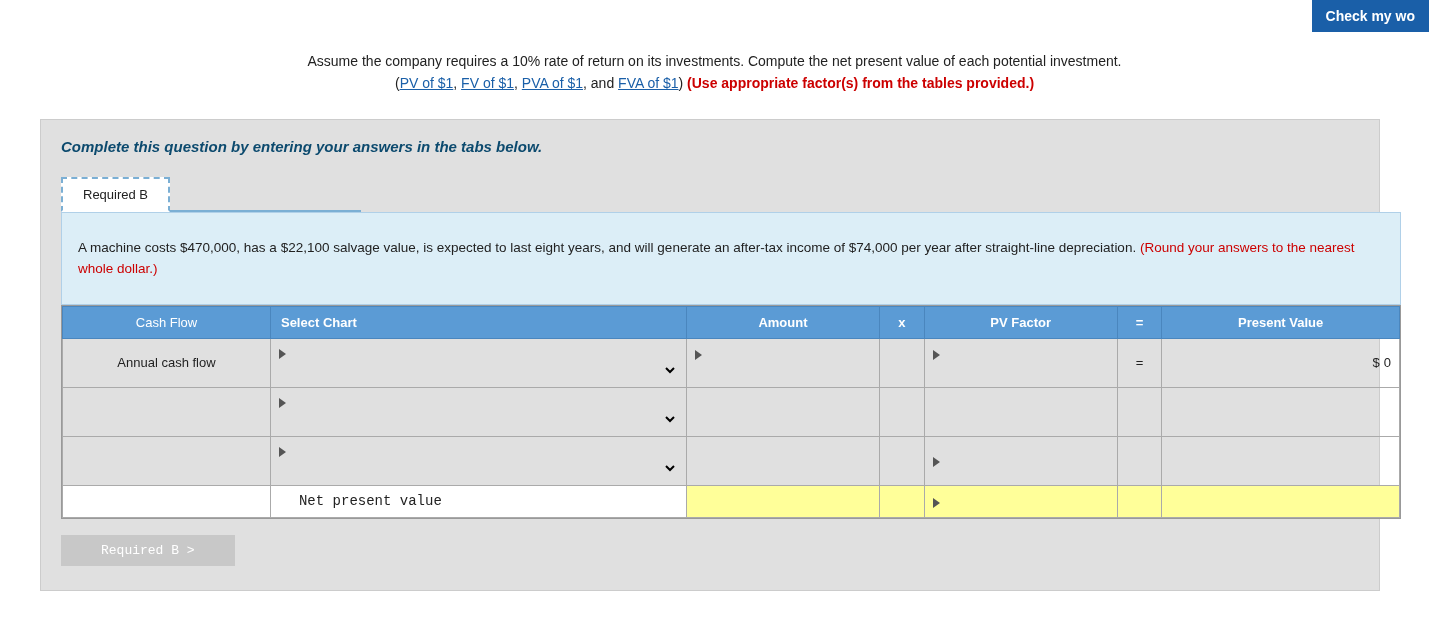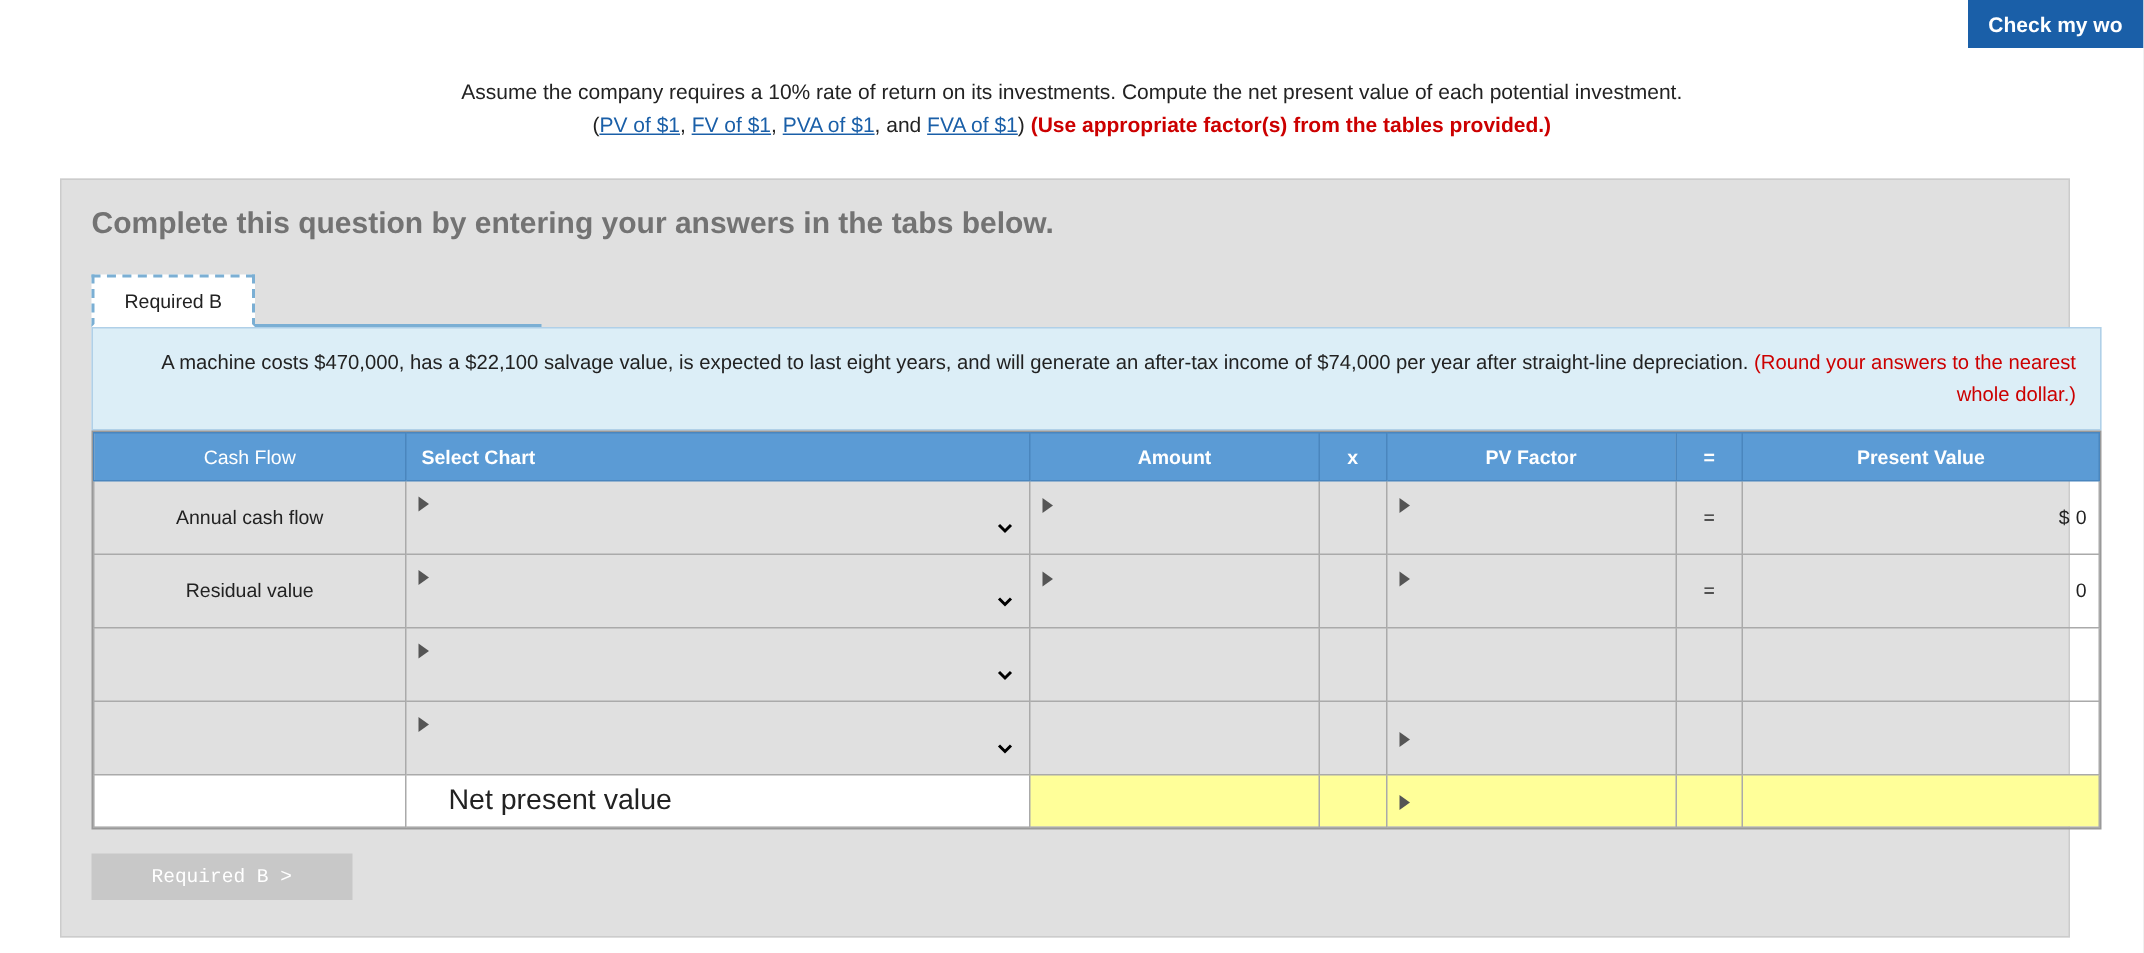--- a/index.html
+++ b/index.html
@@ -54,22 +54,23 @@
     
     .complete-box {
       background: #e0e0e0;
       border: 1px solid #ccc;
       padding: 18px 20px 24px 20px;
       margin-bottom: 0;
       width: 1340px;
     }
     .complete-box-title {
       font-weight: bold;
-      font-size: 20px;
-      color: #737373;
+      font-size: 15px;
+      color: #0c4a6e;
+      font-style: italic;
     }
 
     
     .tabs-row {
       display: flex;
       margin-top: 20px;
       border-bottom: 2px solid #7bafd4;
       width: 300px;
     }
     .tab {
@@ -88,27 +89,26 @@
       position: relative;
       bottom: -2px;
       border: 2px dashed #7bafd4;
       border-bottom: 2px solid #fff;
     }
 
     
     .info-box {
       background: #dceef7;
       border: 1px solid #b0d0e8;
-      padding: 12px 16px;
+      padding: 24px 16px;
       font-size: 13.5px;
       line-height: 1.6;
       color: #222;
       margin-top: 0;
       width: 1340px;
-      text-align: right;
     }
     .info-box .round-note {
       color: #cc0000;
     }
 
     
     .table-wrapper {
       width: 1340px;
       border: 1px solid #999;
       margin-top: 0;
@@ -307,44 +307,20 @@
             </td>
             <td class="td-eq">=</td>
             <td class="td-pv-val">
               <div class="dollar-cell">
                 <span>$</span>
                 <span>0</span>
               </div>
             </td>
           </tr>
 
-          <tr>
-            <td class="td-cashflow">Residual value</td>
-            <td class="td-select">
-              <span class="small-triangle"></span>
-              <select class="tbl-select">
-                <option value=""></option>
-              </select>
-            </td>
-            <td class="td-amount">
-              <span class="small-triangle"></span>
-              <input type="text" class="tbl-input" value="" style="">
-            </td>
-            <td class="td-x"></td>
-            <td class="td-pv">
-              <span class="small-triangle"></span>
-              <input type="text" class="tbl-input" value="" style="">
-            </td>
-            <td class="td-eq">=</td>
-            <td class="td-pv-val">
-              <div class="dollar-cell">
-                <span>0</span>
-              </div>
-            </td>
-          </tr>
 
           <tr class="empty-row">
             <td class="td-cashflow"></td>
             <td class="td-select">
               <span class="small-triangle"></span>
               <select class="tbl-select">
                 <option value=""></option>
               </select>
             </td>
             <td class="td-amount">
@@ -371,21 +347,21 @@
             <td class="td-pv">
               <span class="small-triangle"></span>
             </td>
             <td class="td-eq"></td>
             <td class="td-pv-val"></td>
           </tr>
 
           <tr class="net-pv-row">
             <td class="td-cashflow label-cell"></td>
             <td class="td-select select-cell">
-              <span style="font-size:19px; padding-left:20px;">Net present value</span>
+              <span style="font-size:14px; padding-left:20px;font-family:Liberation Mono, monospace;">Net present value</span>
             </td>
             <td class="td-amount"></td>
             <td class="td-x"></td>
             <td class="td-pv">
               <span class="small-triangle"></span>
             </td>
             <td class="td-eq"></td>
             <td class="td-pv-val">
               <input type="text" class="tbl-input" value="" style="background: rgb(255, 255, 153);">
             </td>

